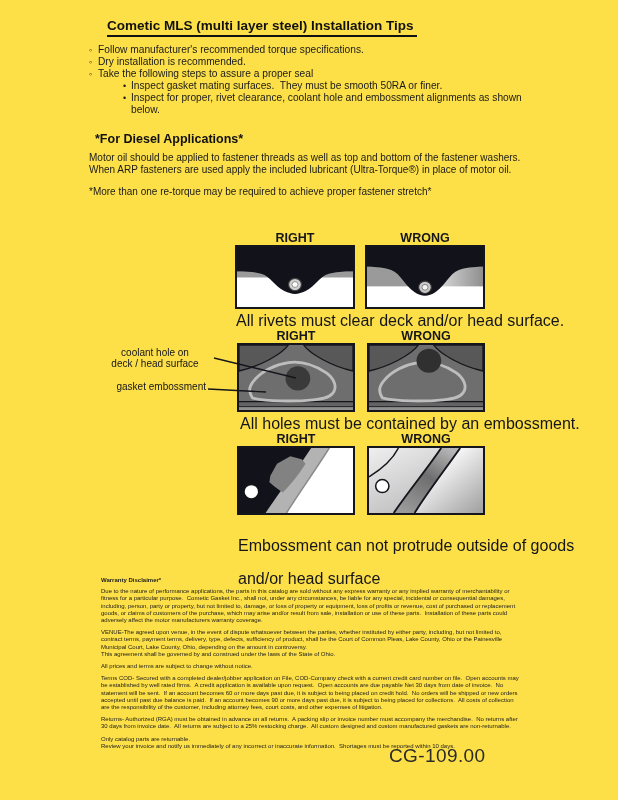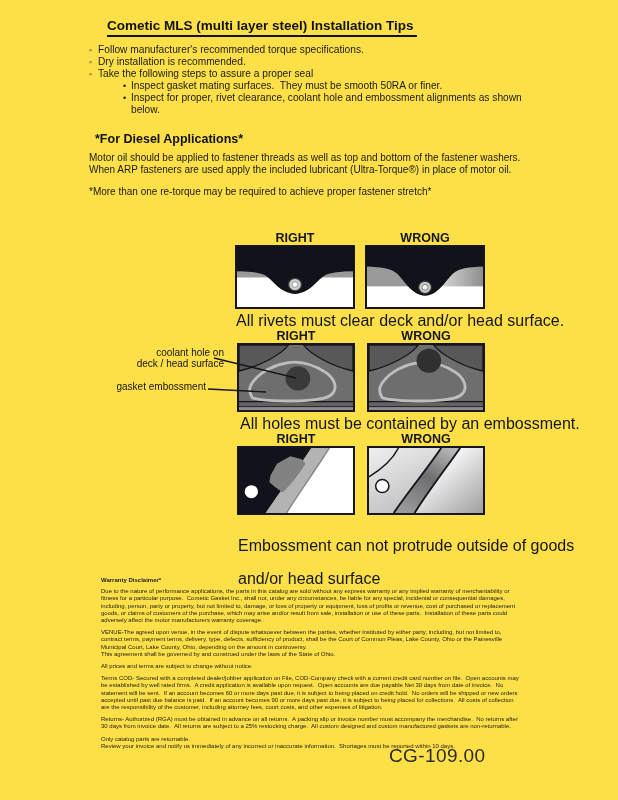--- a/index.html
+++ b/index.html
@@ -30,21 +30,21 @@
   .drow { position:absolute; display:flex; }
   .dr1 { left:235px; top:245px; gap:10px; }
   .dr2 { left:237px; top:343px; gap:12px; }
   .dr3 { left:237px; top:446px; gap:12px; }
   .panel { border:2px solid #15151c; line-height:0; background:#fff; }
   .dcap { position:absolute; font-size:16px; color:#15151c; white-space:pre-wrap; }
   .cap1 { left:236px; top:312px; }
   .cap2 { left:240px; top:415px; }
   .cap3 { left:238px; top:518px; line-height:11px; }
   .callout { position:absolute; font-size:10px; line-height:11px; color:#15151c; text-align:right; }
-  .co1 { left:106px; top:347px; width:118px; }
+  .co1 { left:96px; top:347px; width:118px;text-align:center; }
   .co2 { left:96px; top:381px; width:110px; }
   .leaders { position:absolute; left:180px; top:340px; z-index:5; pointer-events:none; }
   
   .legal { position:absolute; left:101px; top:577px; width:419px; font-size:6px; line-height:7.2px; color:#1c1c1c; }
   .legal p { margin:0 0 5px 0; white-space:pre-wrap; }
   .legal p.tight { margin:0; }
   .legal .lh { font-weight:bold; margin:0 0 4px 0; }
   .code { position:absolute; left:389px; top:745px; font-size:19px; color:#2a2a2a; letter-spacing:0.4px; }
 </style>
 </head>

